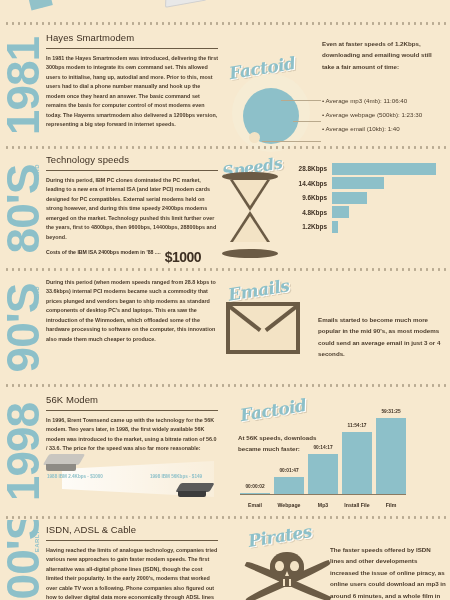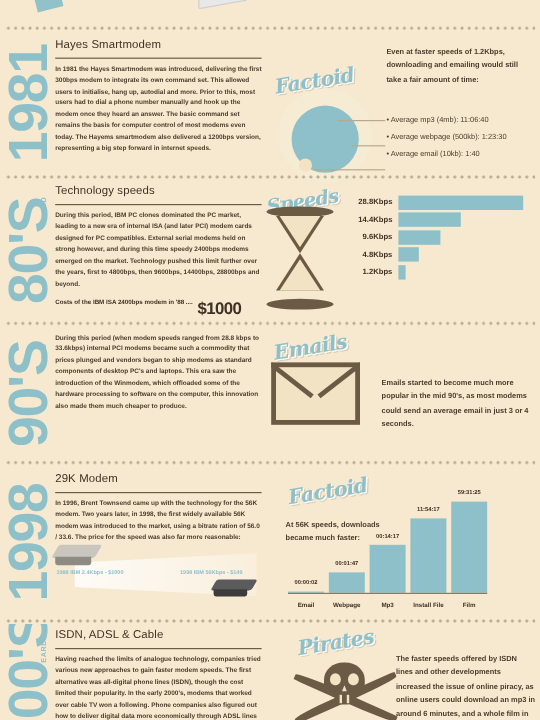--- a/index.html
+++ b/index.html
@@ -345,21 +345,21 @@
     <div class="info" style="left:318px; top:42px; width:126px;">Emails started to become much more popular in the mid 90's, as most modems could send an average email in just 3 or 4 seconds.</div>
   </div>
   <div class="dots" style="top:384px"></div>
 
   <div class="section" style="top:388px; height:128px;">
     <div class="yearwrap">
       <div class="year big">1998</div>
     </div>
 
     <div class="col-left" style="top:6px;">
-      <div class="sec-title">29K Modem</div>
+      <div class="sec-title">56K Modem</div>
       <div class="sec-body">In 1996, Brent Townsend came up with the technology for the 56K modem. Two years later, in 1998, the first widely available 56K modem was introduced to the market, using a bitrate ration of 56.0 / 33.6. The price for the speed was also far more reasonable:</div>
     </div>
 
     <div class="beam" style="left:62px; top:73px; width:152px; height:36px;"></div>
     <div class="modem" style="left:46px; top:66px; width:40px; height:18px;">
       <div class="top" style="width:36px; height:11px; background:#c9c6c0; transform:skewX(-30deg);"></div>
       <div class="side" style="left:0; top:10px; width:30px; height:7px; background:#8e8b85; border-radius:0 0 2px 2px;"></div>
     </div>
     <div class="modem-cap" style="left:47px; top:86px;">1988 IBM 2.4Kbps - $1000</div>
 

